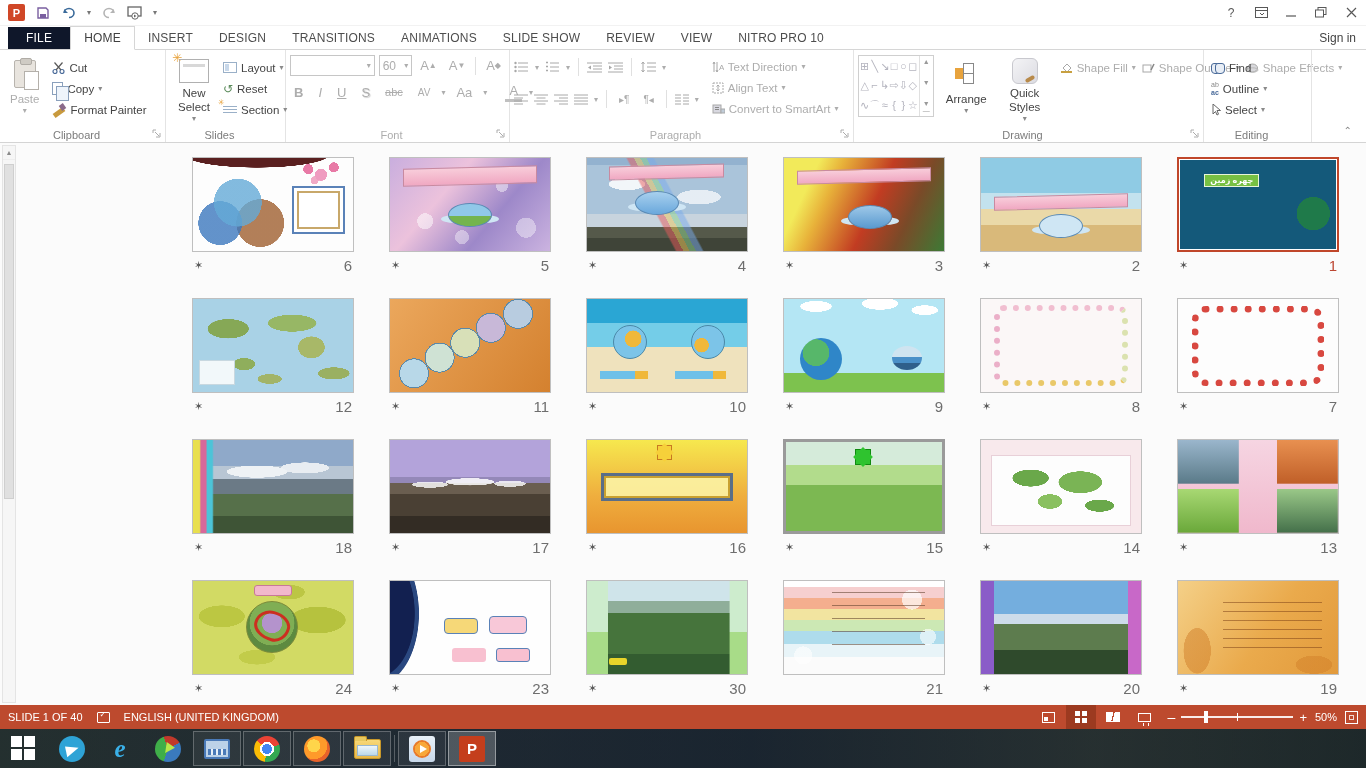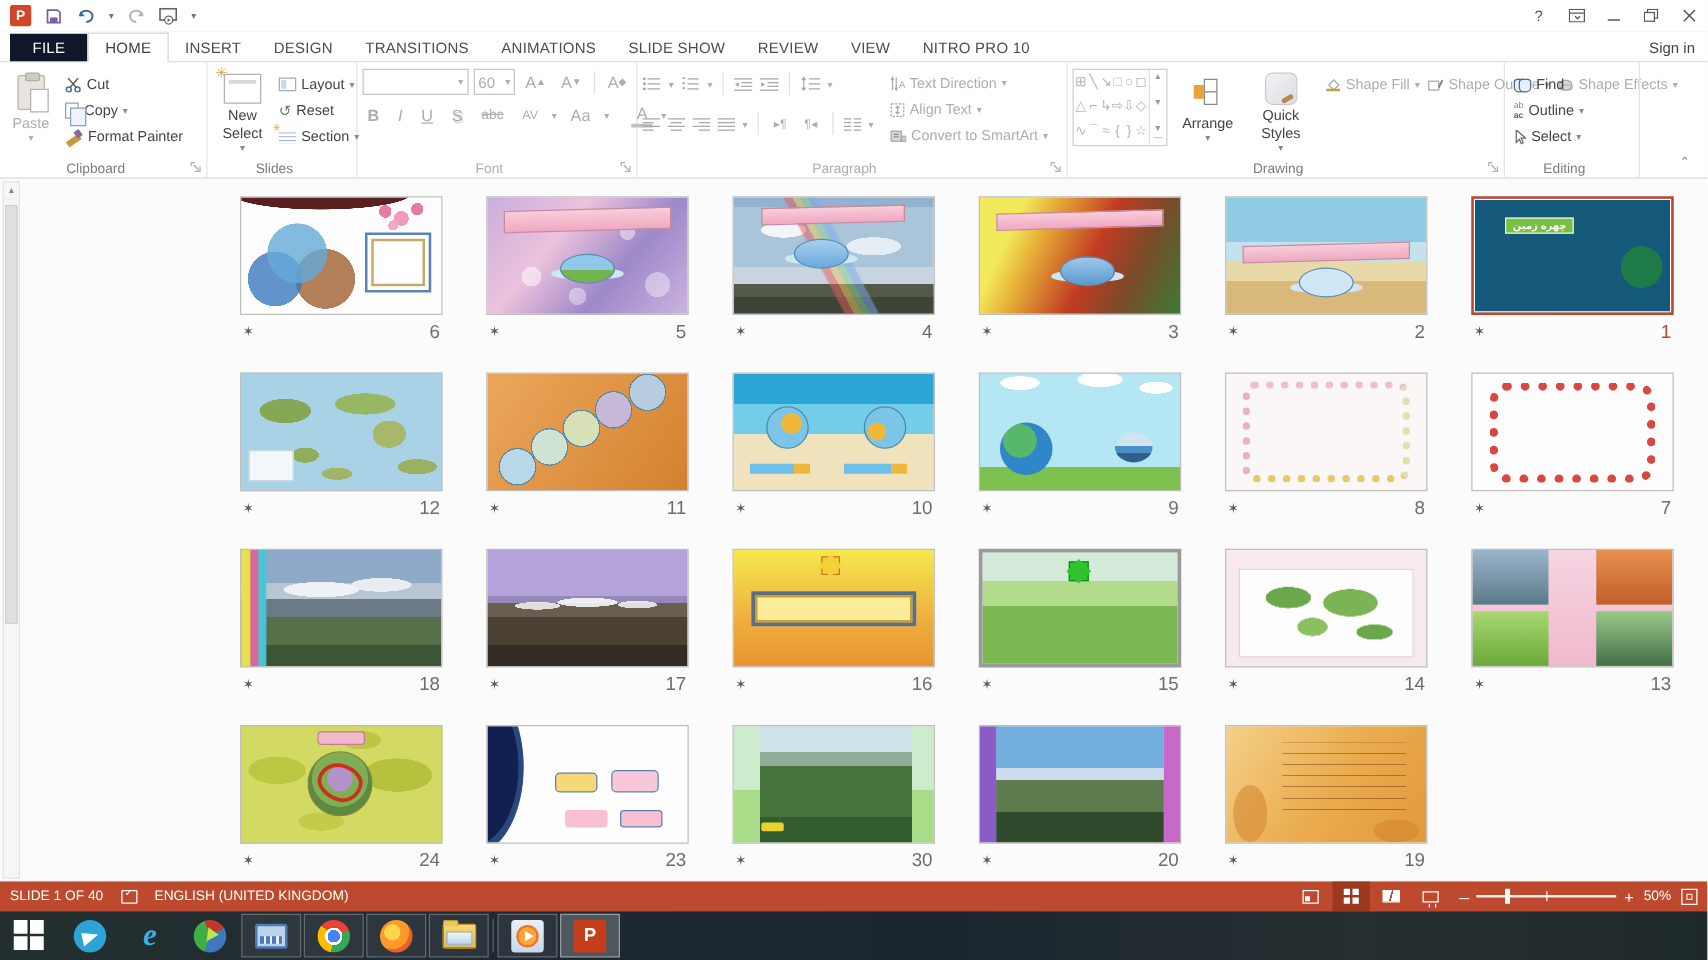--- a/index.html
+++ b/index.html
@@ -892,20 +892,29 @@
   <div class="cell">
     <div class="thumb v22">
       <i class="d1"></i>
     </div>
     <div class="meta">
       <span class="star">✶</span>
       <span class="num">30</span>
     </div>
   </div>
 
+  <div class="cell">
+    <div class="thumb v21">
+      <i class="d1"></i>
+    </div>
+    <div class="meta">
+      <span class="star" style="visibility: hidden;">✶</span>
+      <span class="num">21</span>
+    </div>
+  </div>
 
   <div class="cell">
     <div class="thumb v20">
       
     </div>
     <div class="meta">
       <span class="star">✶</span>
       <span class="num">20</span>
     </div>
   </div>

